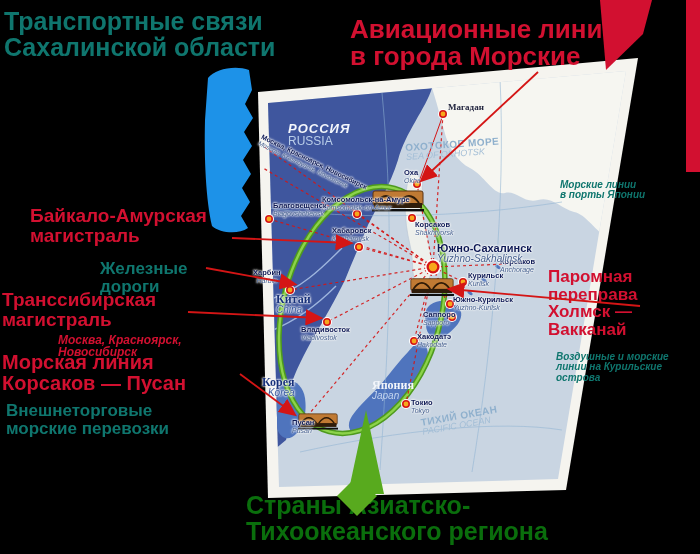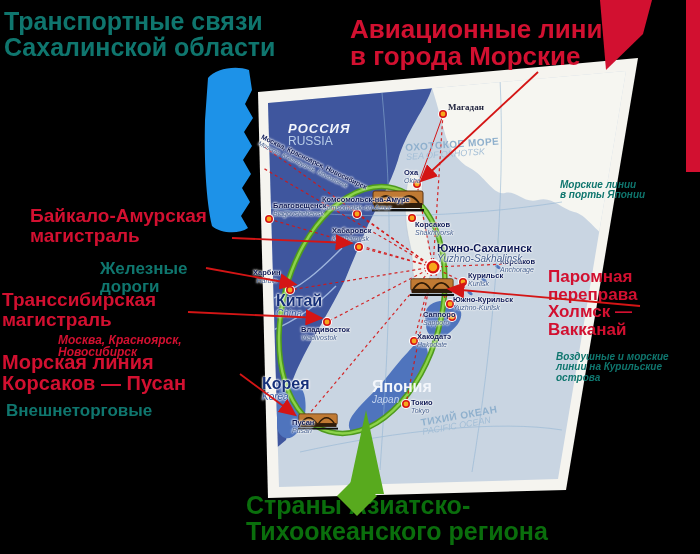--- a/index.html
+++ b/index.html
@@ -20,21 +20,21 @@
   .t-navy-sm{font-size:10px;font-style:italic;}
   .t-note{font-size:12px;}
   .t-green{font-size:25px;}
   
   .mlabel{position:absolute;line-height:1.0;white-space:nowrap;
           text-shadow:0 0 2px #fff,0 0 2px #fff,0 0 3px #fff;}
   .mlabel .ru{display:block;font-weight:bold;color:#0d1854;font-size:7.5px;}
   .mlabel .en{display:block;font-style:italic;color:#46608f;font-size:7px;}
   .mlabel.big .ru{font-size:11px;}
   .mlabel.big .en{font-size:10px;}
-  .mlabel.country .ru{font-size:16px;color:#16307a;}
+  .mlabel.country .ru{font-size:12px;color:#16307a;font-family:Liberation Serif, serif;}
   .mlabel.country .en{font-size:10px;color:#3a5ba0;}
   .mlabel.onland .ru{color:#f3f6fb;text-shadow:none;}
   .mlabel.onland .en{color:#c3d4ee;text-shadow:none;}
   .mlabel.russia .ru{font-size:13px;color:#f4f7fc;letter-spacing:1px;text-shadow:none;font-style:italic;}
   .mlabel.russia .en{font-size:12px;color:#b9cde9;font-style:normal;text-shadow:none;}
   .mlabel.sea .ru{font-size:10px;color:#8fb0cd;letter-spacing:.5px;text-shadow:none;}
   .mlabel.sea .en{font-size:9px;color:#a3bed6;text-shadow:none;}
   .mlabel.serif .ru{font-family:"Liberation Serif",serif;font-size:9px;color:#232640;
                     font-weight:bold;text-shadow:none;}
   .mlabel.routenote .ru{font-size:6.8px;}
@@ -187,21 +187,21 @@
         <span class="en">SEA OF OKHOTSK</span>
       </div>
       <div class="mlabel sea" style="left: 420px; top: 418px; z-index: 4; transform: rotate(-10deg); transform-origin: left top;">
         <span class="ru">ТИХИЙ ОКЕАН</span>
         <span class="en">PACIFIC OCEAN</span>
       </div>
       <div class="mlabel country" style="left: 276px; top: 293px; z-index: 4;">
         <span class="ru">Китай</span>
         <span class="en">China</span>
       </div>
-      <div class="mlabel country" style="left: 262px; top: 376px; z-index: 4;">
+      <div class="mlabel country" style="left: 262px; top: 376px; z-index: 4; text-align: right;">
         <span class="ru">Корея</span>
         <span class="en">Korea</span>
       </div>
       <div class="mlabel country onland" style="left: 372px; top: 379px; z-index: 4;">
         <span class="ru">Япония</span>
         <span class="en">Japan</span>
       </div>
       <div class="mlabel serif" style="left: 448px; top: 103px; z-index: 4;">
         <span class="ru">Магадан</span>
       </div>
@@ -327,20 +327,21 @@
     <div>Корсаков — Пусан</div>
   </div>
 
   <div class="callout redital t-note" style="left:58px;top:334px;">
     <div>Москва, Красноярск,</div>
     <div>Новосибирск</div>
   </div>
 
   <div class="callout navy t-navy-mid" style="left:6px;top:402px;">
     <div>Внешнеторговые</div>
+    <div>морские перевозки</div>
   </div>
 
   <div class="callout navy t-navy-sm" style="left:560px;top:180px;">
     <div>Морские линии</div>
     <div>в порты Японии</div>
   </div>
 
   <div class="callout red" style="left:548px;top:268px;font-size:17px;white-space:normal;width:150px;">
     <span>Паромная переправа</span>
     <span>Холмск — Вакканай</span>

